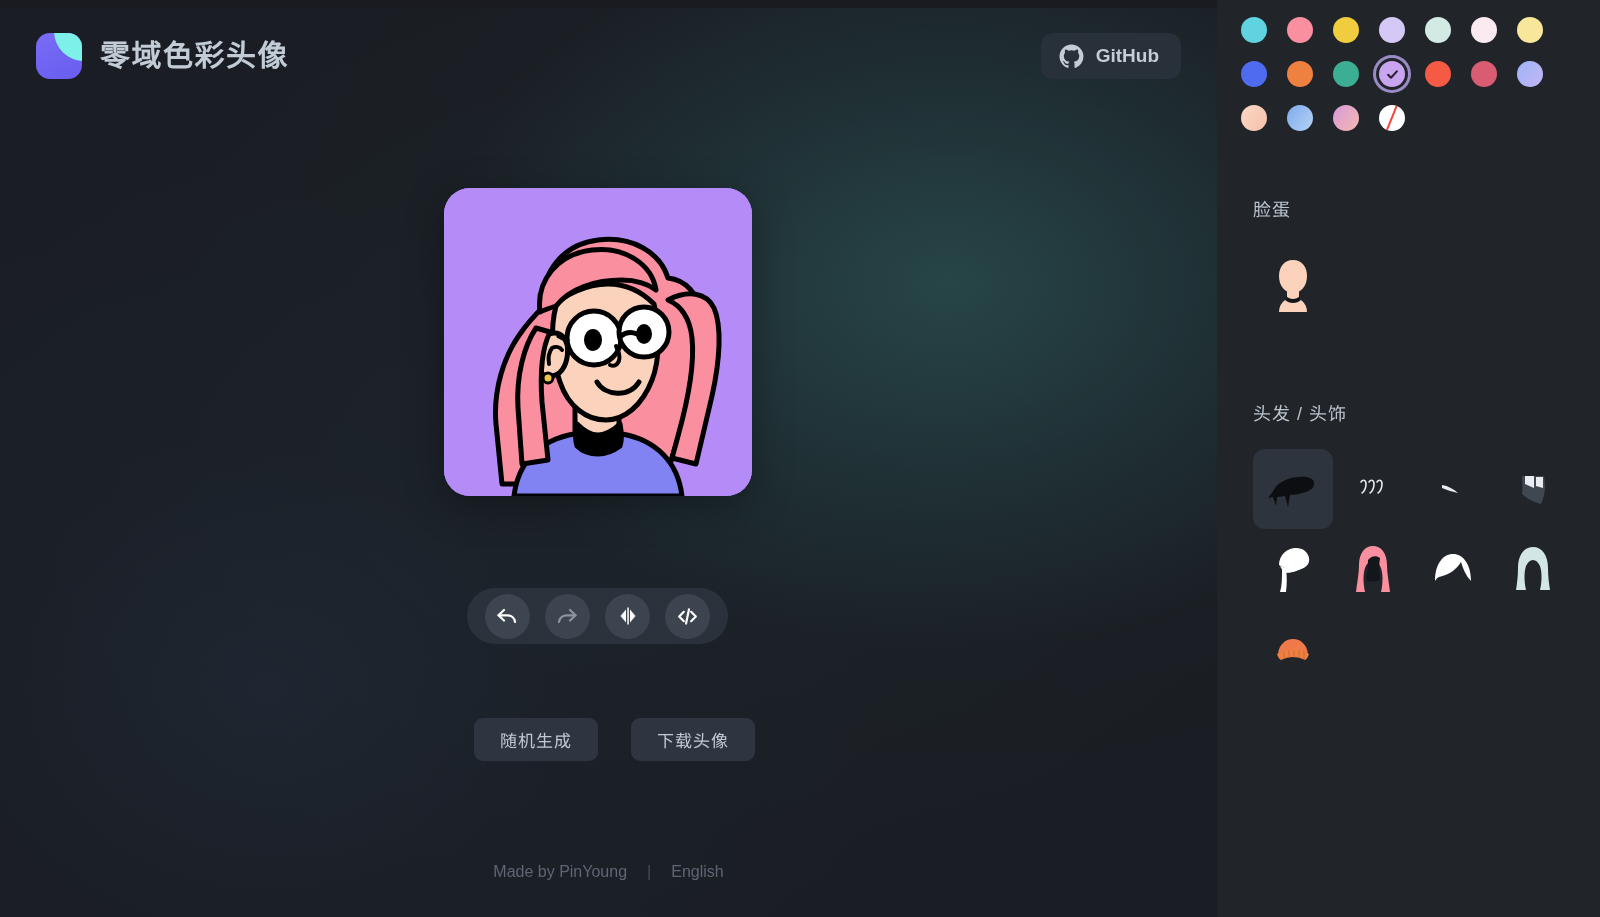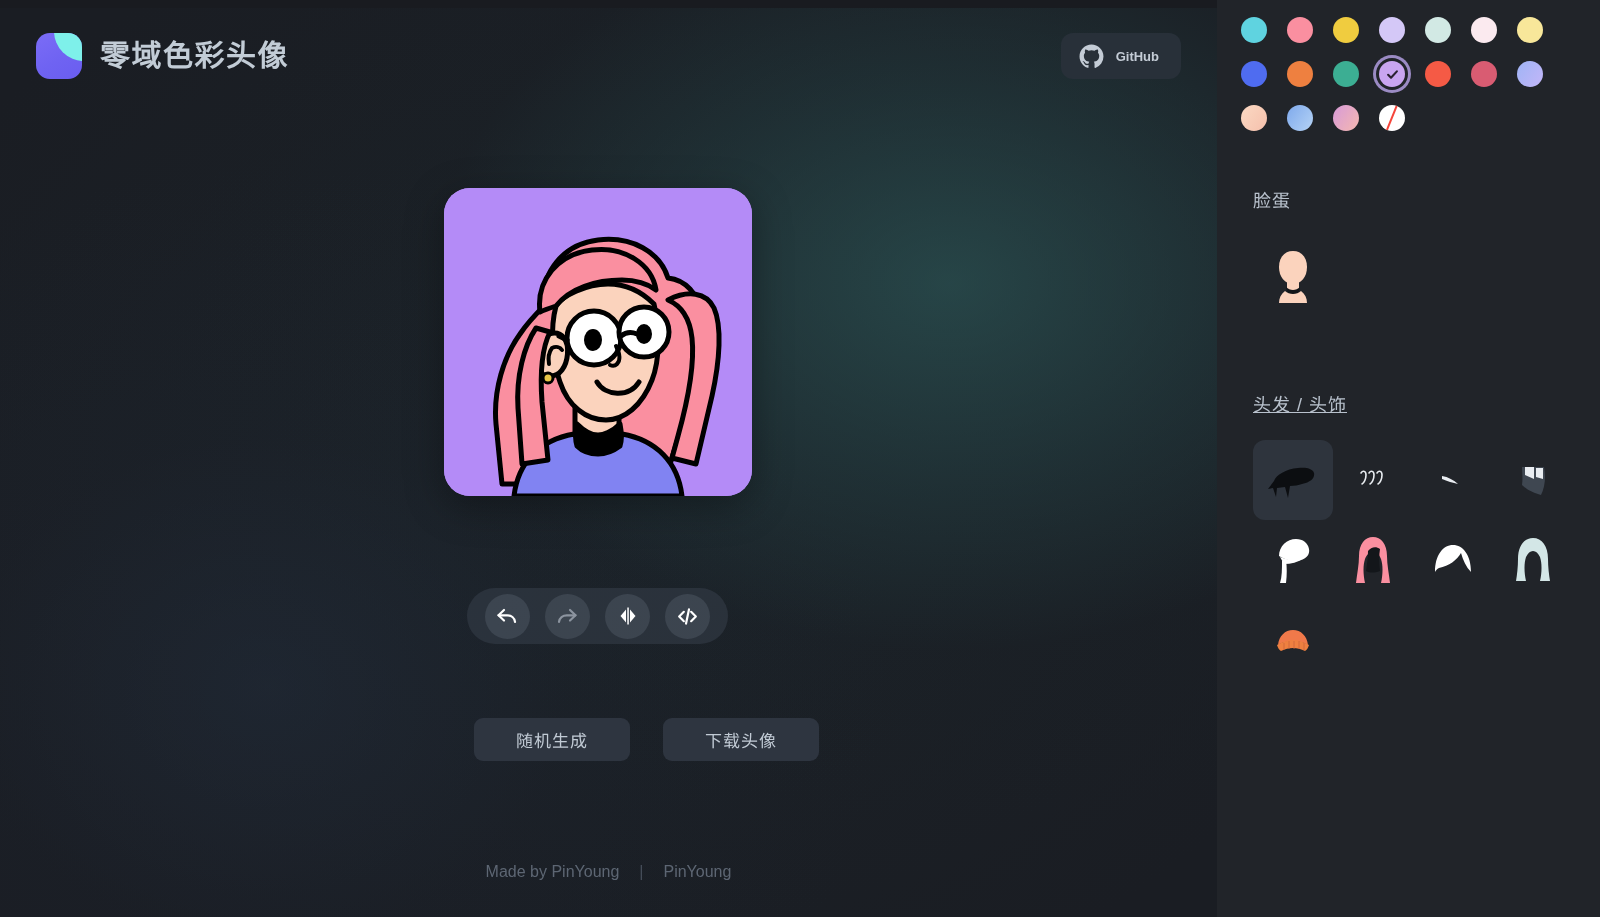--- a/index.html
+++ b/index.html
@@ -79,21 +79,21 @@
     display: flex;
     align-items: center;
     gap: 12px;
     height: 46px;
     padding: 0 22px 0 18px;
     border-radius: 12px;
     background: #283039;
     border: none;
     cursor: pointer;
     color: #c4ccd6;
-    font-size: 13px;
+    font-size: 19px;
     font-weight: 600;
     font-family: inherit;
   }
   .github-btn svg { display: block; }
 
   
   .avatar-wrap {
     position: absolute;
     left: 444px; top: 180px;
     width: 308px; height: 308px;
@@ -132,21 +132,21 @@
 
   
   .actions {
     position: absolute;
     left: 474px; top: 710px;
     display: flex;
     gap: 33px;
   }
   .action-btn {
     height: 43px;
-    padding: 0 42px;
+    padding: 0 26px;
     border-radius: 9px;
     background: #2e3540;
     border: none;
     cursor: pointer;
     color: #c1cad4;
     font-size: 17px;
     font-weight: 500;
     font-family: inherit;
     letter-spacing: 1px;
   }
@@ -236,20 +236,21 @@
     transform: translateX(-50%) rotate(22deg);
   }
 
   
   .section { padding: 0 0 0 18px; }
   .section-title {
     font-size: 18px;
     font-weight: 500;
     color: #b9c2cd;
     letter-spacing: 1px;
+    margin-top: 9px;
   }
 
   .thumb-grid {
     display: flex;
     flex-wrap: wrap;
     gap: 0;
   }
   .thumb {
     width: 80px; height: 80px;
     border-radius: 12px;
@@ -260,21 +261,21 @@
     flex: none;
   }
   .thumb.selected { background: #2e343d; }
   .thumb svg { display: block; }
 
   .sec-face   { position: absolute; left: 0; top: 186px; width: 383px; }
   .sec-face .section-title { margin-left: 18px; }
   .sec-face .thumb-grid { margin: 23px 0 0 18px; }
 
   .sec-hair   { position: absolute; left: 0; top: 390px; width: 383px; }
-  .sec-hair .section-title { margin-left: 18px; text-decoration: underline; }
+  .sec-hair .section-title { margin-left: 18px; }
   .sec-hair .thumb-grid { margin: 24px 0 0 18px; width: 340px; }
 
   .sec-ears   { position: absolute; left: 0; top: 770px; width: 383px; }
   .sec-ears .section-title { margin-left: 18px; }
   .sec-ears .thumb-grid { margin: 24px 0 0 18px; }
 </style>
 </head>
 <body>
 
 <div id="app">
@@ -379,21 +380,21 @@
     </div>
 
     <div class="actions">
       <button class="action-btn">随机生成</button>
       <button class="action-btn">下载头像</button>
     </div>
 
     <div class="footer">
       <span class="made">Made by PinYoung</span>
       <span class="divider">|</span>
-      <span class="lang">PinYoung</span>
+      <span class="lang">English</span>
     </div>
   </div>
 
   <div class="sidebar">
 
     <div class="collapse-handle">
       
     </div>
 
     <div class="palette" id="palette">

